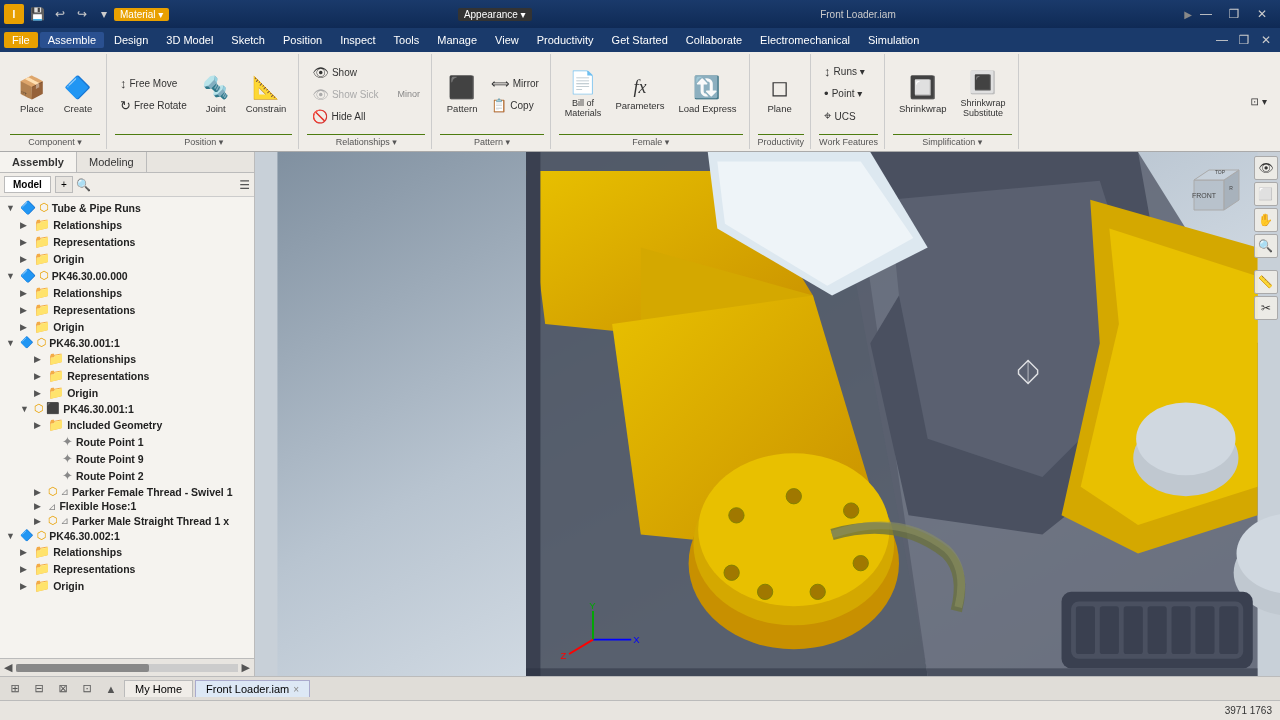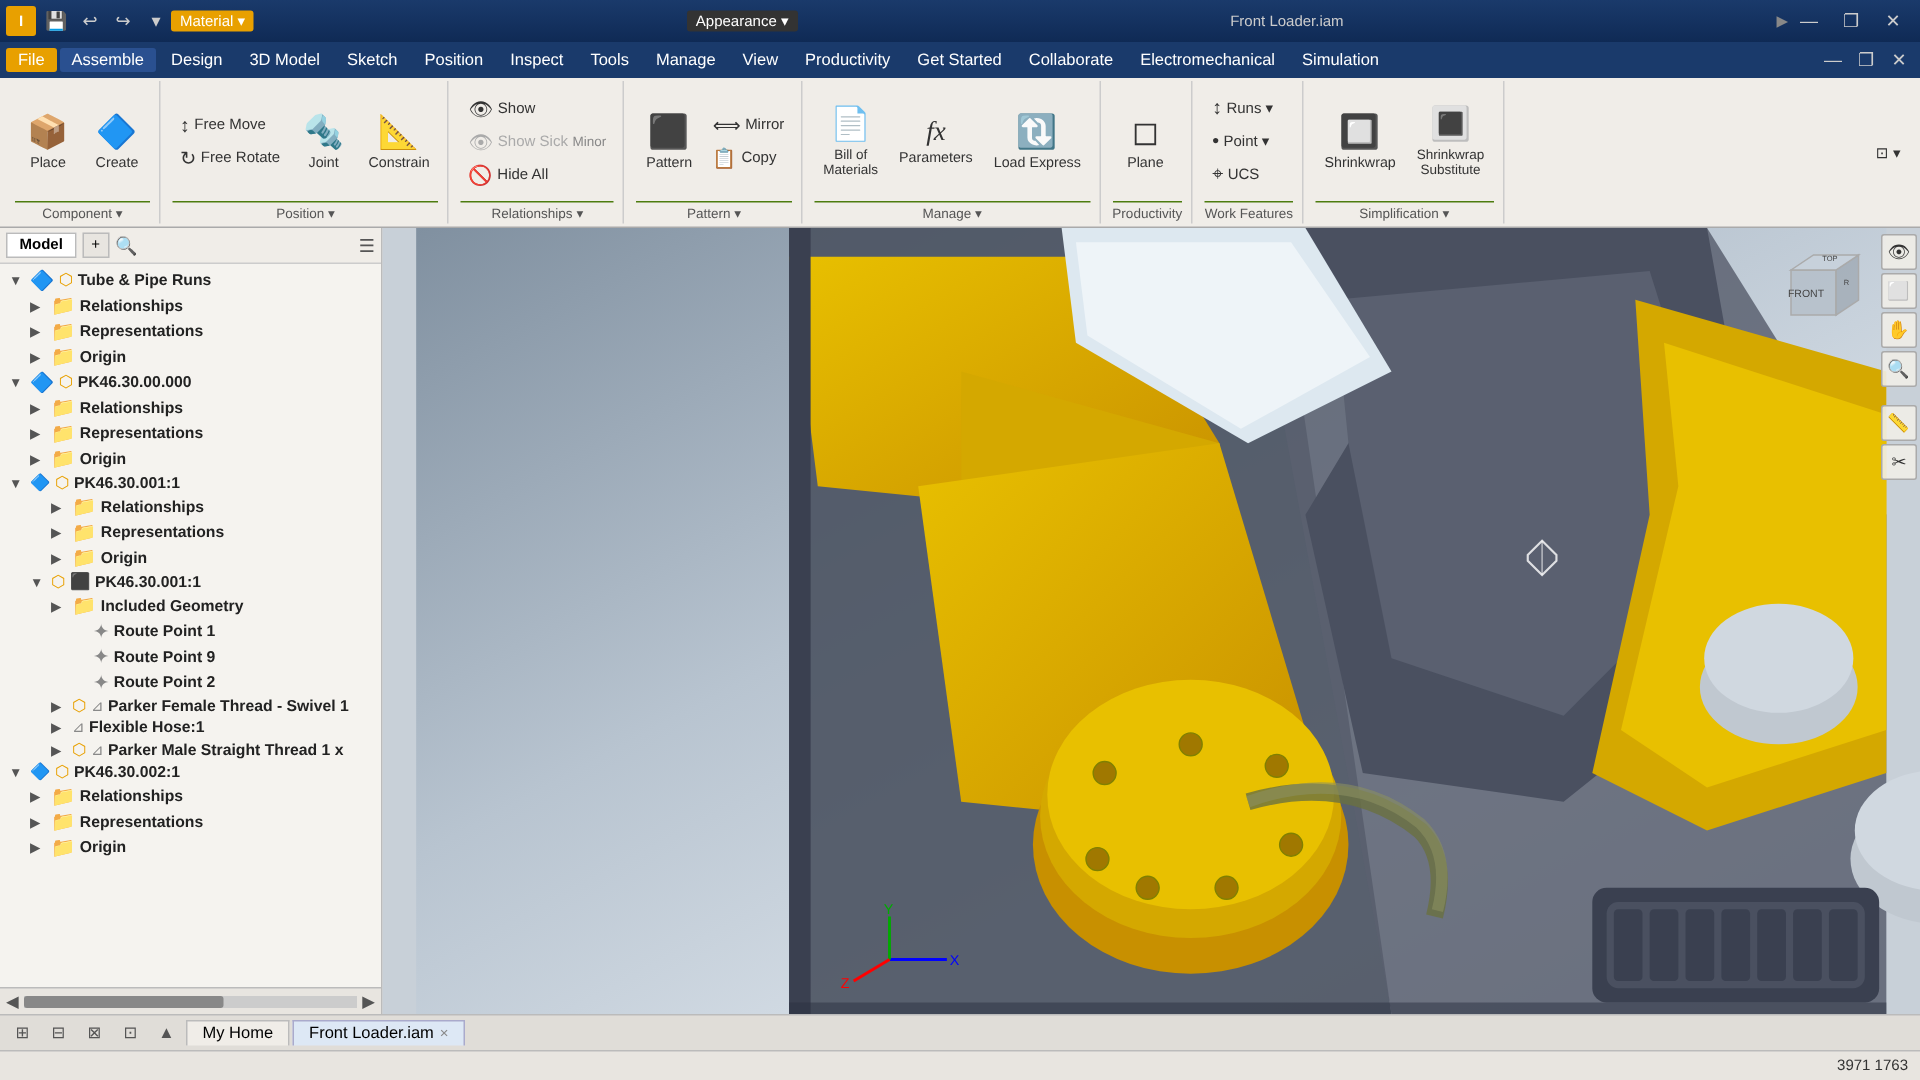--- a/index.html
+++ b/index.html
@@ -356,21 +356,21 @@
     <div class="ribbon-group">
       <div class="ribbon-group-buttons">
         <div class="rbn-col">
           <div class="rbn-btn-small">
             <span class="icon">👁</span>
             <span>Show</span>
           </div>
           <div class="rbn-btn-small disabled">
             <span class="icon" style="color:#aaa">👁</span>
             <span>Show Sick</span>
-            <span style="font-size:9px;color:#888;margin-left:0;text-align:right;">Minor</span>
+            <span style="font-size:9px;color:#888;margin-left:16px;text-align:right;">Minor</span>
           </div>
           <div class="rbn-btn-small">
             <span class="icon">🚫</span>
             <span>Hide All</span>
           </div>
         </div>
       </div>
       <div class="ribbon-group-label">Relationships ▾</div>
     </div>
 
@@ -402,21 +402,21 @@
         </div>
         <div class="rbn-btn-large">
           <div class="icon" style="font-family:serif;font-style:italic;font-size:18px;">fx</div>
           <span>Parameters</span>
         </div>
         <div class="rbn-btn-large">
           <div class="icon">🔃</div>
           <span>Load Express</span>
         </div>
       </div>
-      <div class="ribbon-group-label">Manage ▾</div>
+      <div class="ribbon-group-label">Female ▾</div>
     </div>
 
     <div class="ribbon-group">
       <div class="ribbon-group-buttons">
         <div class="rbn-btn-large">
           <div class="icon">◻</div>
           <span>Plane</span>
         </div>
       </div>
       <div class="ribbon-group-label">Productivity</div>
@@ -462,20 +462,24 @@
         <span>▾</span>
       </div>
     </div>
   </div>
 </div>
 
 <div id="body">
 
   <div id="sidebar">
 
+    <div id="sidebar-tabs">
+      <div class="sidebar-tab active">Assembly</div>
+      <div class="sidebar-tab">Modeling</div>
+    </div>
 
     <div id="model-bar">
       <div class="model-tab">Model</div>
       <div class="model-tab-add">+</div>
       <div class="model-search-icon">🔍</div>
       <div class="model-menu-icon">☰</div>
     </div>
 
     <div id="tree">
 

